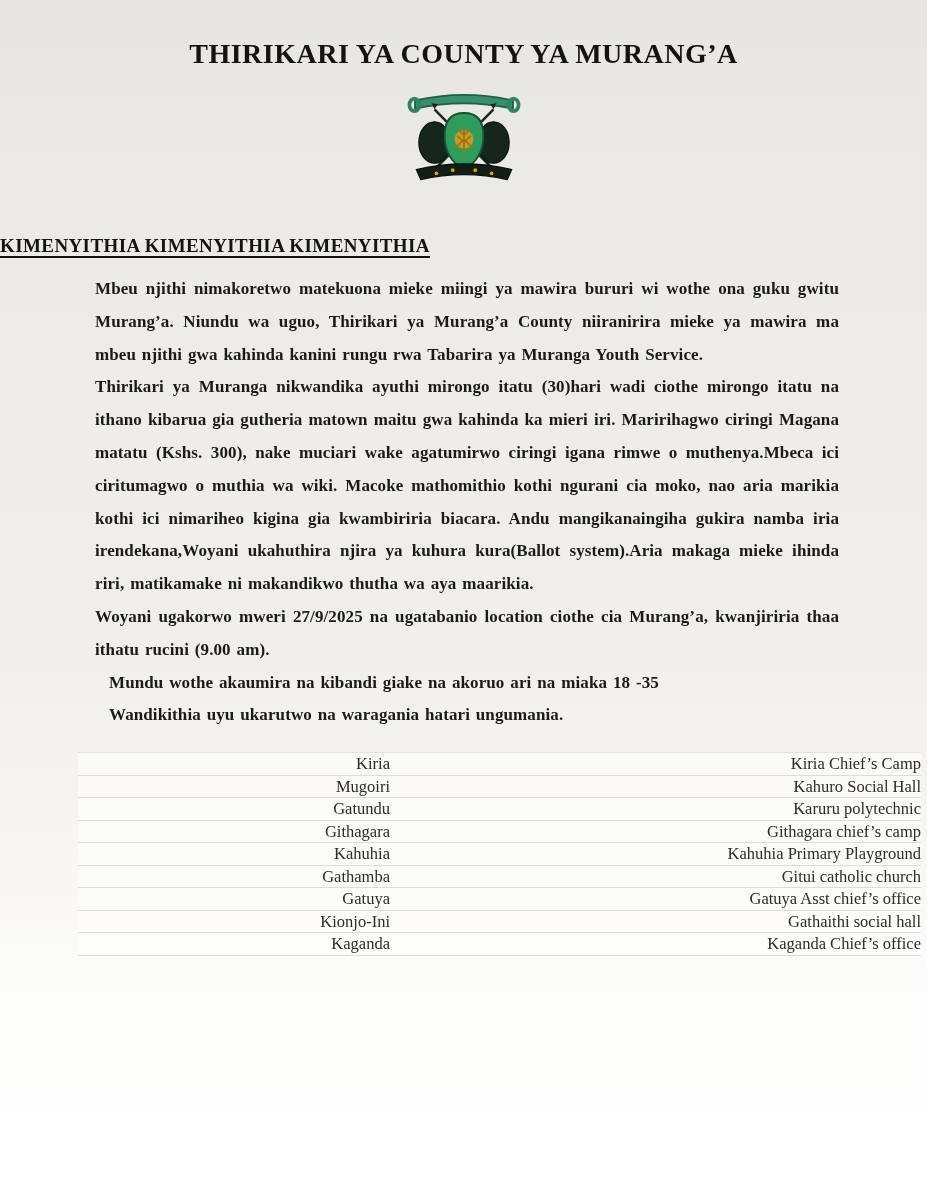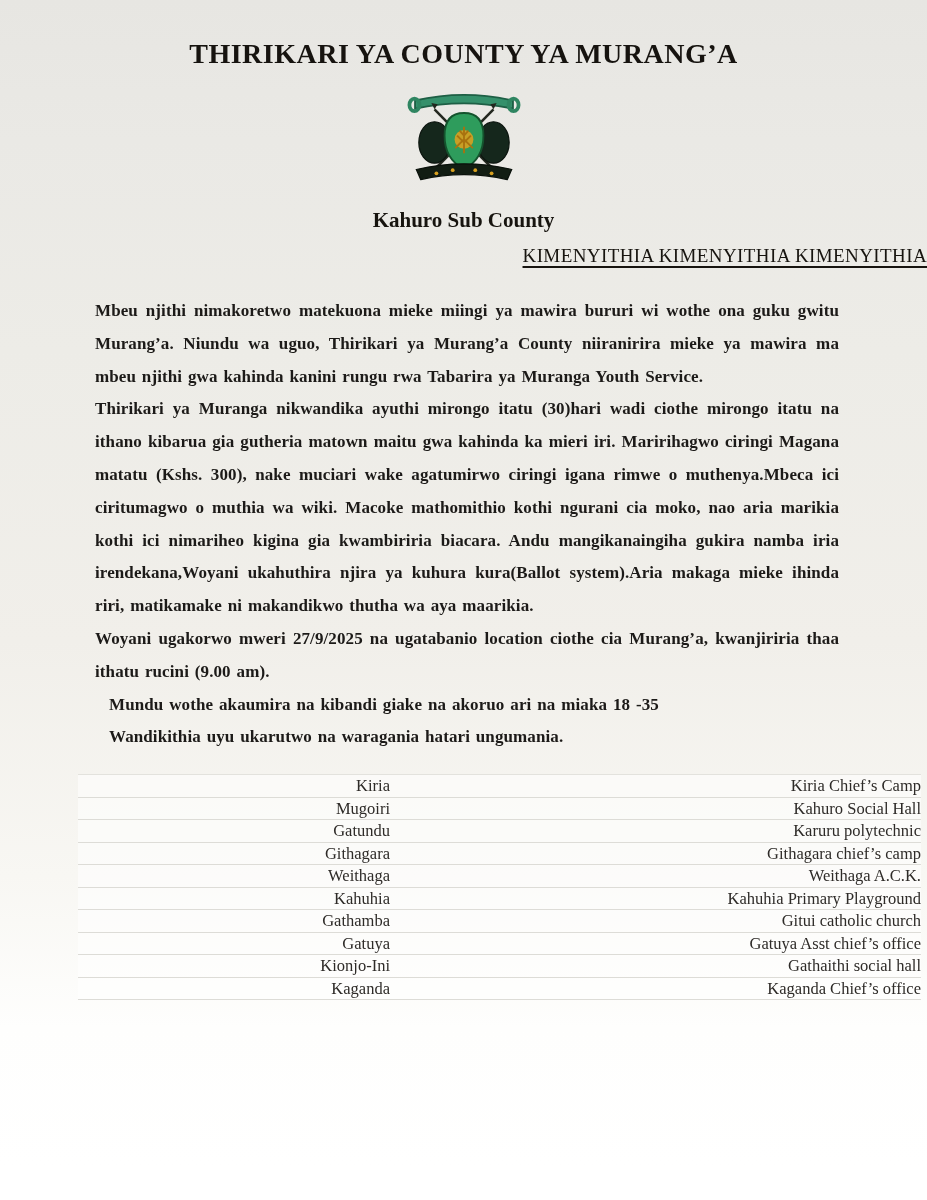--- a/index.html
+++ b/index.html
@@ -33,35 +33,34 @@
     text-align: center;
   }
   .subtitle {
     margin-top: 10px;
     text-align: center;
     font-size: 21px;
     font-weight: 700;
     color: #17140f;
   }
   .notice-heading {
-    margin-top: 12px;
-    text-align: right;
+    margin-top: 37px;
+    text-align: left;
     font-size: 19px;
-    font-weight: 400;
+    font-weight: 700;
     letter-spacing: 0.4px;
     color: #17140f;
   }
   .notice-heading span {
     text-decoration: underline;
     text-decoration-thickness: 2px;
     text-underline-offset: 4px;
   }
   .body-copy {
     padding: 16px 88px 0 95px;
-    margin-top: 12px;
   }
   .body-copy p {
     margin: 0;
     text-align: justify;
     font-size: 17px;
     font-weight: 700;
     line-height: 1.93;
     letter-spacing: 0.1px;
     word-spacing: 1.5px;
     color: #1c1a18;
@@ -131,21 +130,20 @@
 
         <path d="M34 140 Q110 122 186 140 L179 156 Q110 140 41 156 Z" fill="#121d13" stroke="#0a110b" stroke-width="2"></path>
         <circle cx="66" cy="146" r="3" fill="#d8a020"></circle>
         <circle cx="92" cy="141" r="3" fill="#d8a020"></circle>
         <circle cx="128" cy="141" r="3" fill="#d8a020"></circle>
         <circle cx="154" cy="146" r="3" fill="#d8a020"></circle>
       </svg>
     </span>
   </div>
 
-  <div class="subtitle">Kahuro Sub County</div>
 
   <div class="notice-heading">
     <span>KIMENYITHIA KIMENYITHIA KIMENYITHIA</span>
   </div>
 
   <div class="body-copy">
     <p class="para-1">Mbeu njithi nimakoretwo matekuona mieke miingi ya mawira bururi wi wothe ona guku gwitu Murang’a. Niundu wa uguo, Thirikari ya Murang’a County  niiranirira mieke ya mawira ma mbeu njithi gwa kahinda kanini rungu rwa Tabarira ya Muranga Youth Service.</p>
     <p class="para-2">Thirikari ya Muranga nikwandika ayuthi mirongo itatu (30)hari  wadi ciothe mirongo itatu na ithano kibarua gia gutheria matown maitu gwa kahinda ka mieri iri. Maririhagwo ciringi Magana matatu  (Kshs. 300), nake muciari wake agatumirwo ciringi igana rimwe o muthenya.Mbeca ici ciritumagwo o muthia wa wiki. Macoke mathomithio kothi ngurani cia moko, nao aria marikia kothi ici nimariheo kigina gia kwambiriria biacara. Andu mangikanaingiha gukira namba iria irendekana,Woyani ukahuthira njira ya kuhura kura(Ballot system).Aria makaga mieke ihinda riri, matikamake ni makandikwo thutha wa aya maarikia.</p>
     <p class="para-3">Woyani ugakorwo mweri 27/9/2025 na ugatabanio location ciothe  cia Murang’a, kwanjiriria thaa ithatu rucini (9.00 am).</p>
     <p class="note-line note-1">Mundu wothe akaumira na kibandi giake na akoruo ari na miaka 18 -35</p>
@@ -164,24 +162,20 @@
       </tr>
         <tr>
         <td class="col-location">Gatundu</td>
         <td class="col-venue">Karuru polytechnic</td>
       </tr>
         <tr>
         <td class="col-location">Githagara</td>
         <td class="col-venue">Githagara chief’s camp</td>
       </tr>
         <tr>
-        <td class="col-location">Weithaga</td>
-        <td class="col-venue">Weithaga A.C.K.</td>
-      </tr>
-        <tr>
         <td class="col-location">Kahuhia</td>
         <td class="col-venue">Kahuhia Primary Playground</td>
       </tr>
         <tr>
         <td class="col-location">Gathamba</td>
         <td class="col-venue">Gitui catholic church</td>
       </tr>
         <tr>
         <td class="col-location">Gatuya</td>
         <td class="col-venue">Gatuya Asst chief’s office</td>

